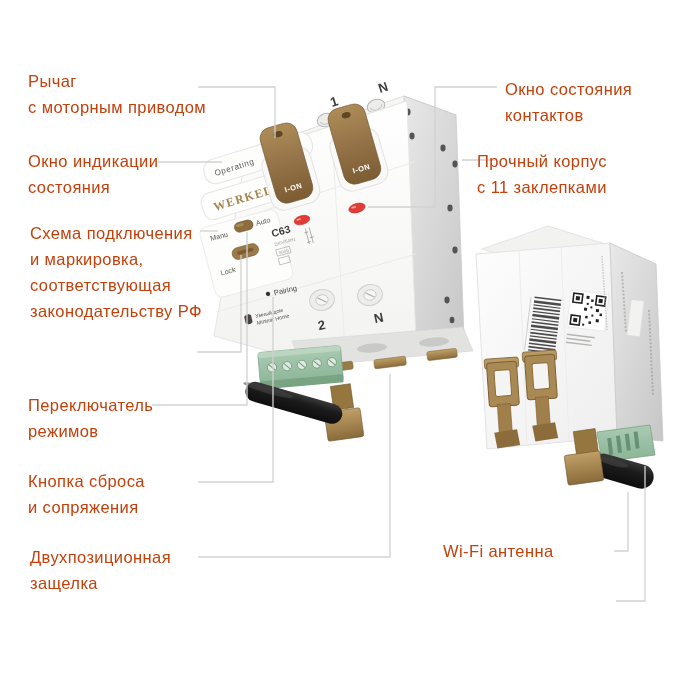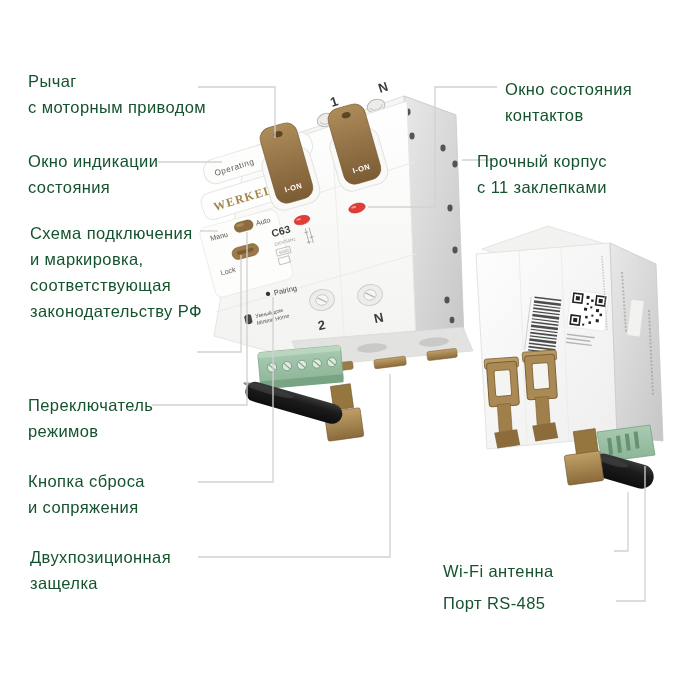--- a/index.html
+++ b/index.html
@@ -1,25 +1,25 @@
 <!DOCTYPE html>
 <html><head>
 <meta charset="utf-8">
 <style>
   html,body{margin:0;padding:0;}
   .stage{position:relative;width:700px;height:700px;background:#ffffff;overflow:hidden;
          font-family:"Liberation Sans",sans-serif;}
   .stage svg{position:absolute;left:0;top:0;}
-  .lbl{position:absolute;font-size:16.5px;line-height:26px;color:#14532d;
+  .lbl{position:absolute;font-size:16.5px;line-height:26px;color:#c2410c;
        white-space:pre-line;letter-spacing:.4px;}
   .lb1{left:28px;top:68px;} .lb2{left:28px;top:148px;} .lb3{left:30px;top:220px;}
   .lb4{left:28px;top:340px;} .lb5{left:28px;top:392px;} .lb6{left:28px;top:468px;}
   .lb7{left:30px;top:544px;}
   .rb1{left:505px;top:76px;} .rb2{left:477px;top:148px;}
-  .rb3{left:443px;top:538px;margin-top:20px;} .rb4{left:443px;top:590px;}
+  .rb3{left:443px;top:538px;} .rb4{left:443px;top:590px;}
   text{font-family:"Liberation Sans",sans-serif;}
   .serif{font-family:"Liberation Serif",serif;}
 </style>
 </head>
 <body>
 
 <div class="stage">
 
 <svg width="700" height="700" viewBox="0 0 700 700">
   <defs>
@@ -341,15 +341,14 @@
 и сопряжения</div>
 <div class="lbl lb5">Переключатель
 режимов</div>
 <div class="lbl rb1">Окно состояния
 контактов</div>
 <div class="lbl lb7">Двухпозиционная
 защелка</div>
 <div class="lbl rb2">Прочный корпус
 с 11 заклепками</div>
 <div class="lbl rb3">Wi-Fi антенна</div>
-<div class="lbl rb4">Порт RS-485</div>
 
 </div>
 
 </body></html>

